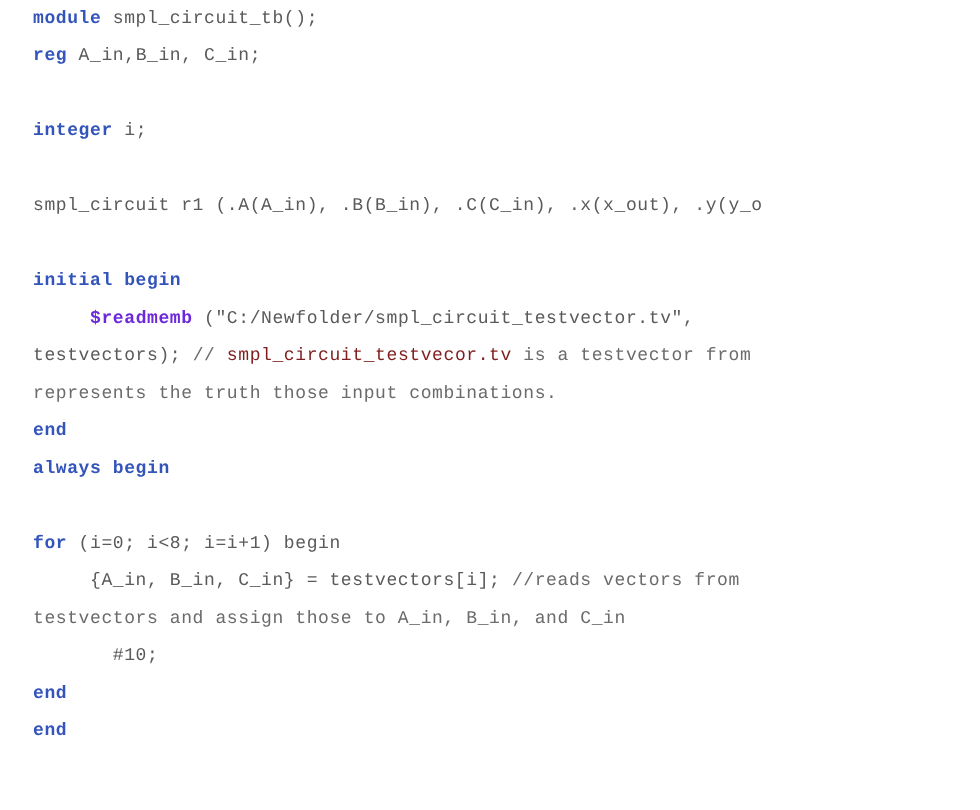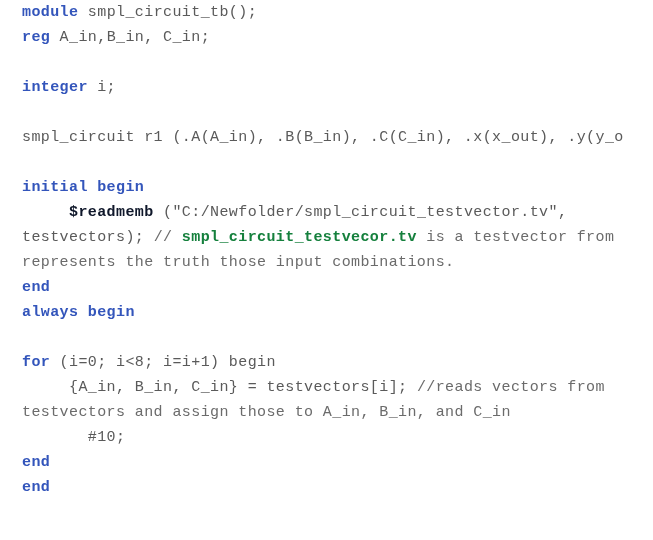--- a/index.html
+++ b/index.html
@@ -16,52 +16,52 @@
   #code-listing {
     padding: 0 0 0 22px;
     box-sizing: border-box;
     width: 653px;
     height: 540px;
     overflow: hidden;
   }
   .code-line {
     height: 25px;
     line-height: 25px;
-    font-size: 15px;
+    font-size: 12px;
     letter-spacing: 0.4px;
     white-space: pre;
     color: #5a5a5a;
     overflow: hidden;
   }
   .code-line.blank {
     height: 25px;
   }
   .tok {
     white-space: pre;
   }
   .tok.kw {
     color: #3355bb;
     font-weight: bold;
   }
   .tok.sys {
-    color: #0f172a;
+    color: #6d28d9;
     font-weight: bold;
     text-align: right;
   }
   .tok.plain {
     color: #5a5a5a;
     font-weight: normal;
   }
   .tok.cmt {
     color: #6b6b6b;
     font-weight: normal;
   }
   .tok.cmtb {
-    color: #15803d;
-    font-weight: bold;
+    color: #7f1d1d;
+    font-weight: normal;
     text-align: center;
   }
 </style>
 </head>
 <body>
 
 <div id="code-listing">
     <div class="code-line"><span class="tok kw">module</span><span class="tok plain"> smpl_circuit_tb();</span></div>
     <div class="code-line"><span class="tok kw">reg</span><span class="tok plain"> A_in,B_in, C_in;</span></div>
     <div class="code-line blank"></div>

